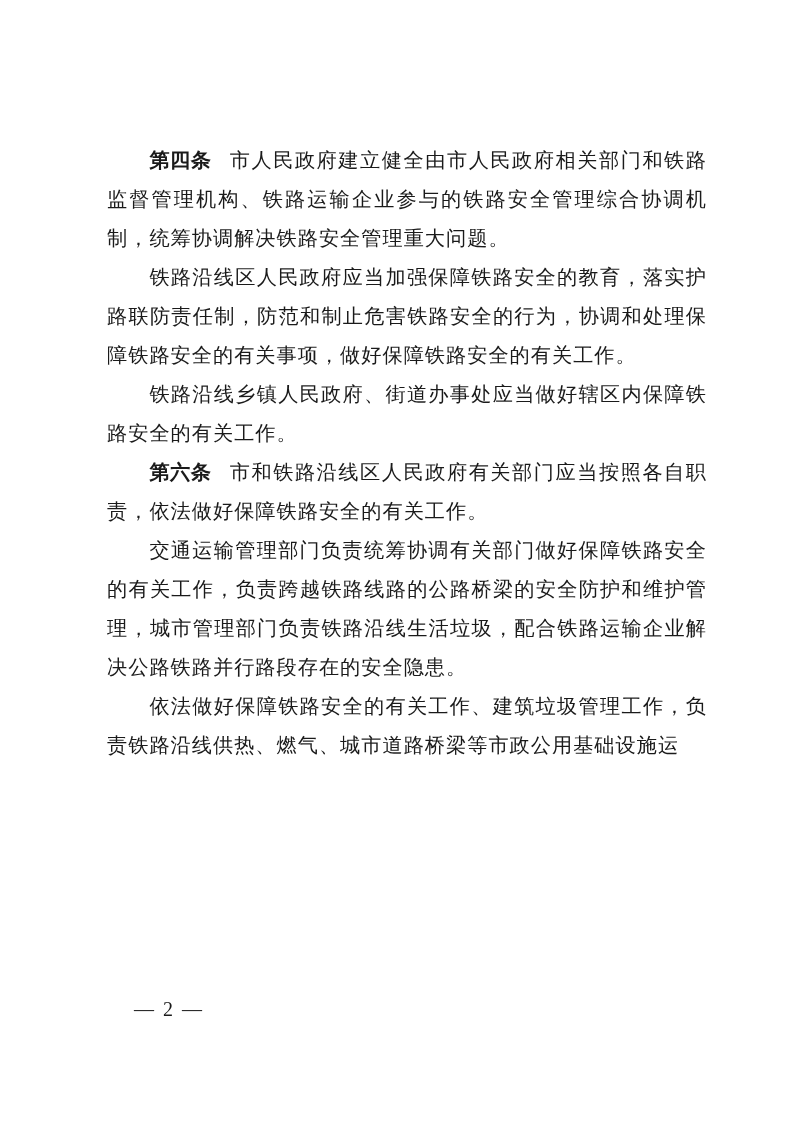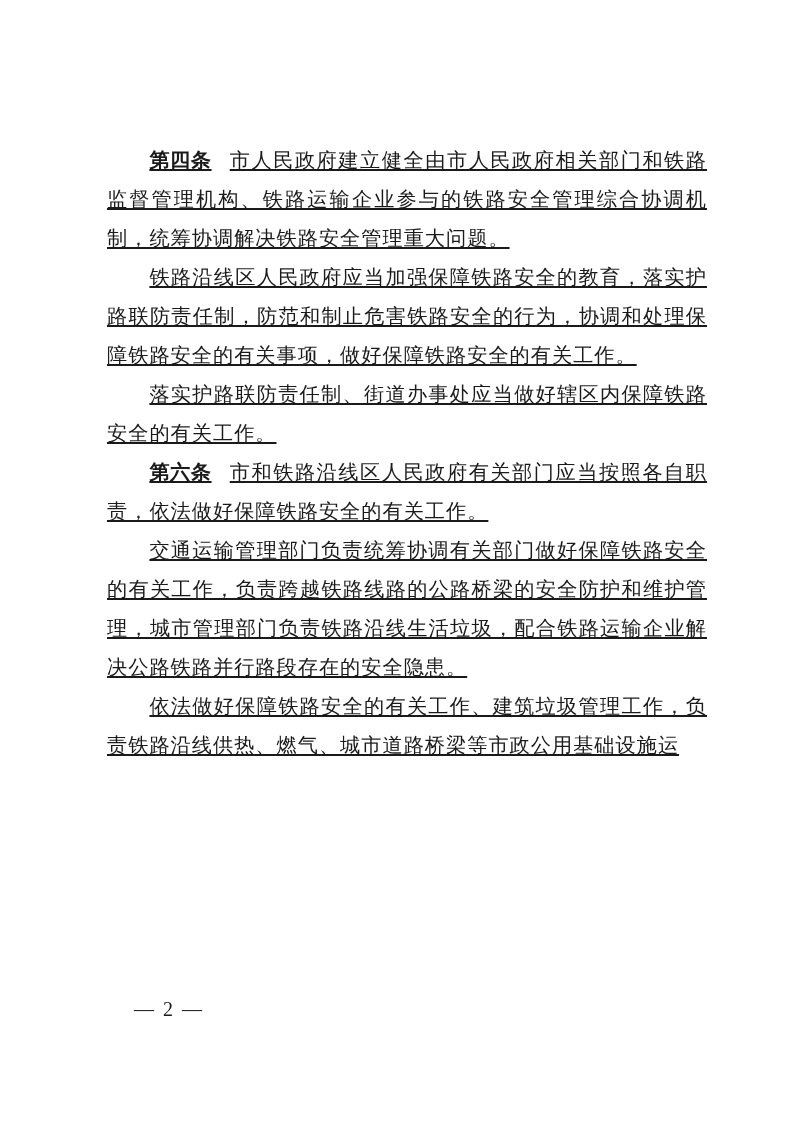--- a/index.html
+++ b/index.html
@@ -7,21 +7,20 @@
   .page {
     position: absolute;
     left: 107px;
     top: 141px;
     width: 600px;
     font-family: "DejaVu Serif", "Liberation Serif", serif;
     font-size: 20.2px;
     line-height: 39px;
     color: #1a1a1a;
     letter-spacing: 1px;
-    text-decoration: underline;
   }
   .para {
     margin: 0;
     text-indent: 2.1em;
     text-align: justify;
     text-align-last: left;
   }
   .article-no {
     font-family: "DejaVu Sans", "Liberation Sans", sans-serif;
     font-weight: bold;
@@ -37,19 +36,19 @@
     color: #1a1a1a;
     letter-spacing: 2px;
   }
 </style>
 </head>
 <body>
 
 <div class="page">
   <p class="para"><span class="article-no">第四条</span><span>市人民政府建立健全由市人民政府相关部门和铁路监督管理机构、铁路运输企业参与的铁路安全管理综合协调机制，统筹协调解决铁路安全管理重大问题。</span></p>
   <p class="para"><span>铁路沿线区人民政府应当加强保障铁路安全的教育，落实护路联防责任制，防范和制止危害铁路安全的行为，协调和处理保障铁路安全的有关事项，做好保障铁路安全的有关工作。</span></p>
-  <p class="para"><span>落实护路联防责任制、街道办事处应当做好辖区内保障铁路安全的有关工作。</span></p>
+  <p class="para"><span>铁路沿线乡镇人民政府、街道办事处应当做好辖区内保障铁路安全的有关工作。</span></p>
   <p class="para"><span class="article-no">第六条</span><span>市和铁路沿线区人民政府有关部门应当按照各自职责，依法做好保障铁路安全的有关工作。</span></p>
   <p class="para"><span>交通运输管理部门负责统筹协调有关部门做好保障铁路安全的有关工作，负责跨越铁路线路的公路桥梁的安全防护和维护管理，城市管理部门负责铁路沿线生活垃圾，配合铁路运输企业解决公路铁路并行路段存在的安全隐患。</span></p>
   <p class="para"><span>依法做好保障铁路安全的有关工作、建筑垃圾管理工作，负责铁路沿线供热、燃气、城市道路桥梁等市政公用基础设施运</span></p>
 </div>
 
 <div class="page-number">— 2 —</div>
 
 </body></html>

